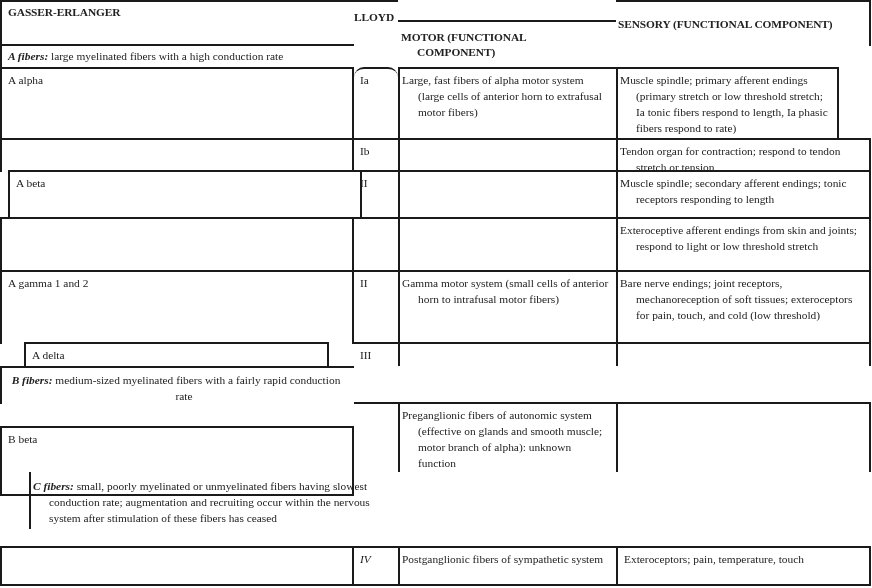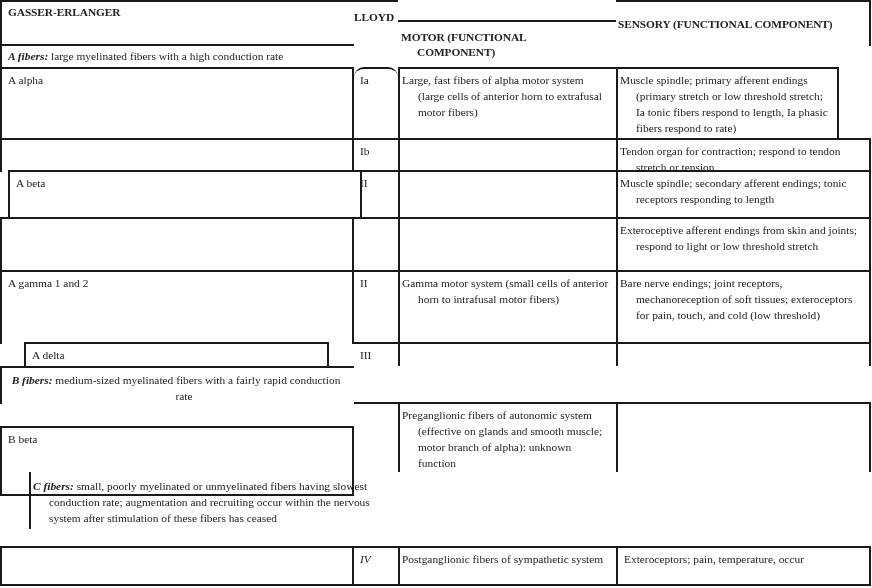--- a/index.html
+++ b/index.html
@@ -118,16 +118,16 @@
   </div>
 
   <div class="cell b bt bl br bb" style="left:0;top:546px;width:354px;height:40px;"><span></span></div>
   <div class="cell b bt bb" style="left:354px;top:546px;width:44px;height:40px;font-style:italic;">
     <span>IV</span>
   </div>
   <div class="cell b bt bl bb hang" style="left:398px;top:546px;width:218px;height:40px;">
     <span>Postganglionic fibers of sympathetic system</span>
   </div>
   <div class="cell b bt bl br bb" style="left:616px;top:546px;width:255px;height:40px;">
-    <span>Exteroceptors; pain, temperature, occur</span>
+    <span>Exteroceptors; pain, temperature, touch</span>
   </div>
 
 </div>
 
 </body></html>

